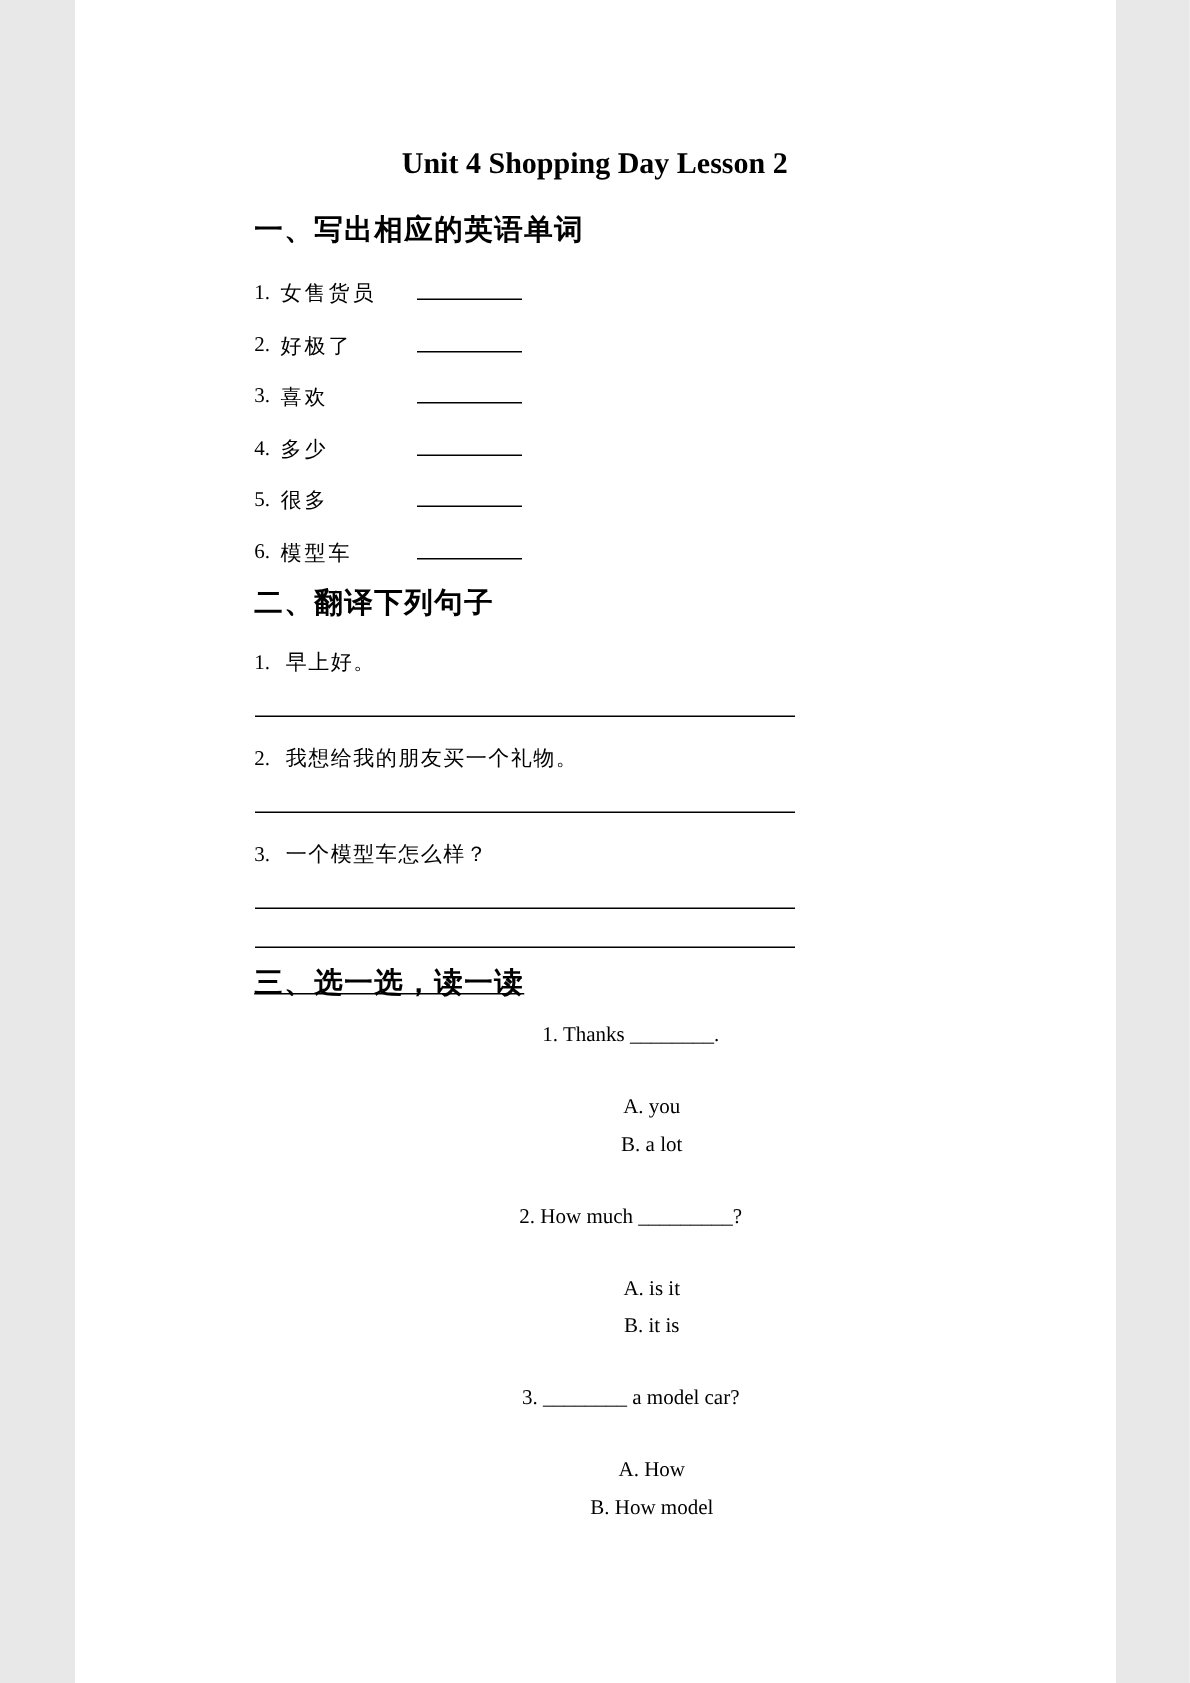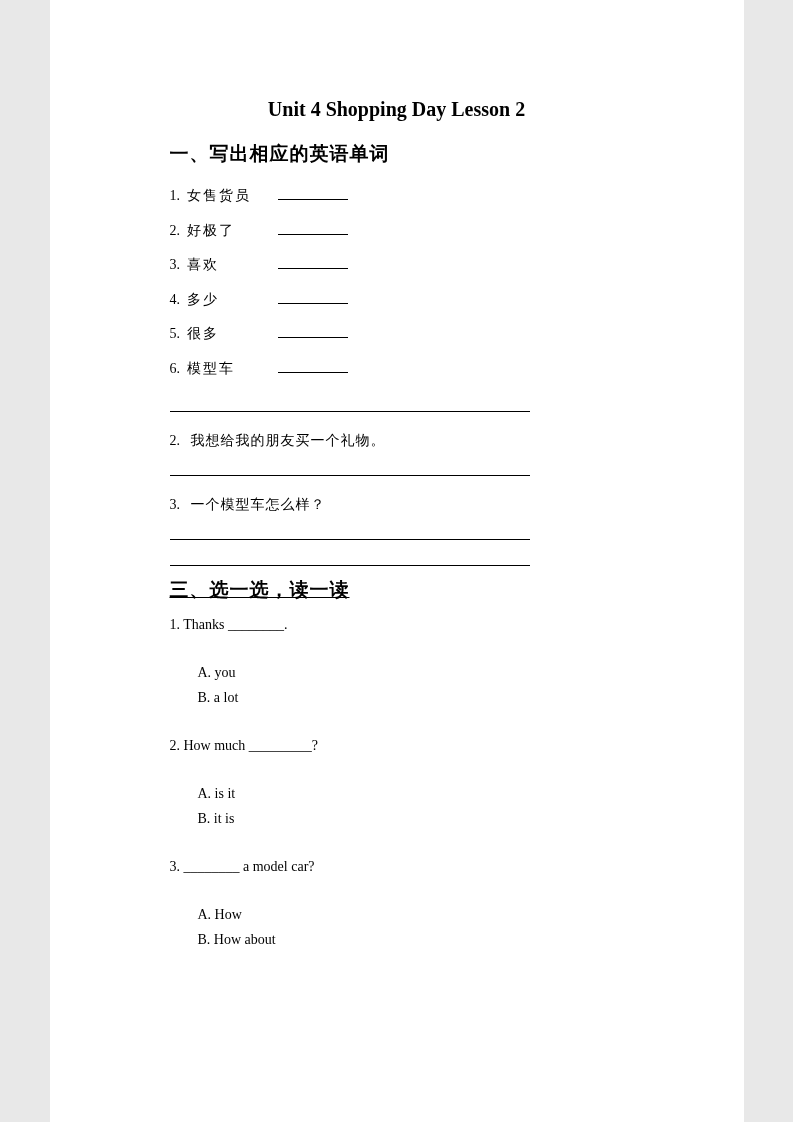--- a/index.html
+++ b/index.html
@@ -78,20 +78,21 @@
     border-bottom: 1px solid #000;
     height: 1px;
   }
 
   
   .s3-list { margin-top: 12px; }
   .s3-row {
     font-size: 14px;
     line-height: 24.2px;
     white-space: pre;
+    text-align: center;
   }
   .s3-row .choice-a { display: inline-block; min-width: 64px; }
 </style>
 </head>
 <body>
 
 <div class="page">
 
   <h1 class="doc-title">Unit 4 Shopping Day Lesson 2</h1>
 
@@ -124,21 +125,26 @@
         <span class="zh">很多</span>
         <span class="s1-blank"></span>
       </div>
       <div class="s1-item">
         <span class="num">6.</span>
         <span class="zh">模型车</span>
         <span class="s1-blank"></span>
       </div>
     </div>
 
+    <h3 class="section-heading sh2">二、翻译下列句子</h3>
     <div>
+      <div class="s2-item">
+        <span class="num">1.</span>
+        <span class="zh">早上好。</span>
+      </div>
       <div class="s2-line"></div>
       <div class="s2-item">
         <span class="num">2.</span>
         <span class="zh">我想给我的朋友买一个礼物。</span>
       </div>
       <div class="s2-line"></div>
       <div class="s2-item">
         <span class="num">3.</span>
         <span class="zh">一个模型车怎么样？</span>
       </div>
@@ -154,19 +160,19 @@
         <span class="choice-b">B. a lot</span>
       </div>
       <div class="s3-row">2. How much _________?</div>
       <div class="s3-row">
         <span class="choice-a">A. is it</span>
         <span class="choice-b">B. it is</span>
       </div>
       <div class="s3-row">3. ________ a model car?</div>
       <div class="s3-row">
         <span class="choice-a">A. How</span>
-        <span class="choice-b">B. How about</span>
+        <span class="choice-b">B. How model</span>
       </div>
 
     </div>
 
   </div>
 </div>
 
 </body></html>

